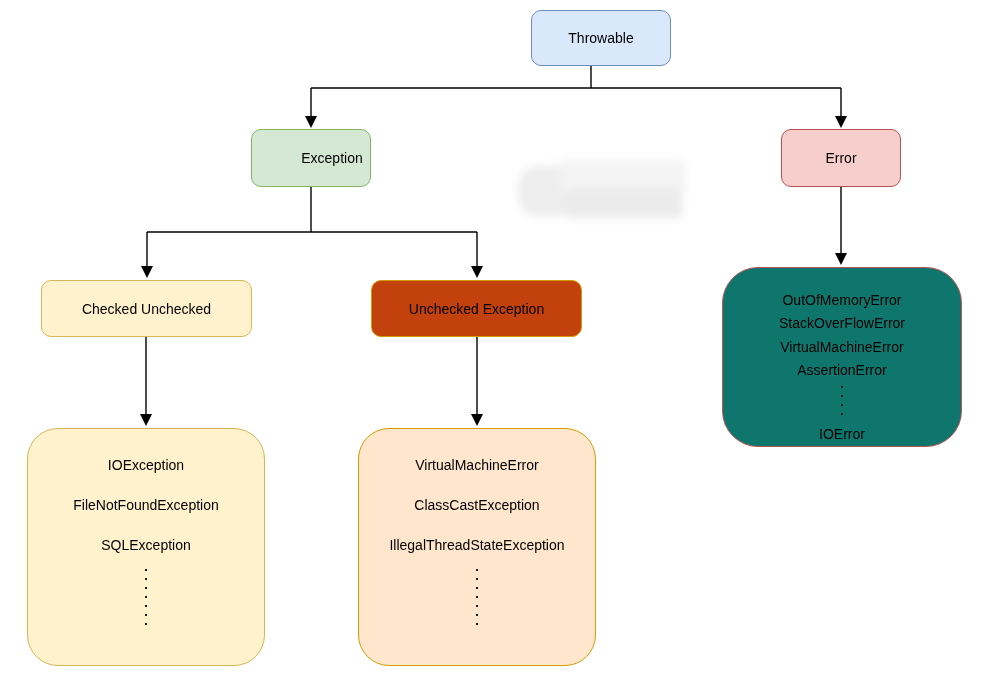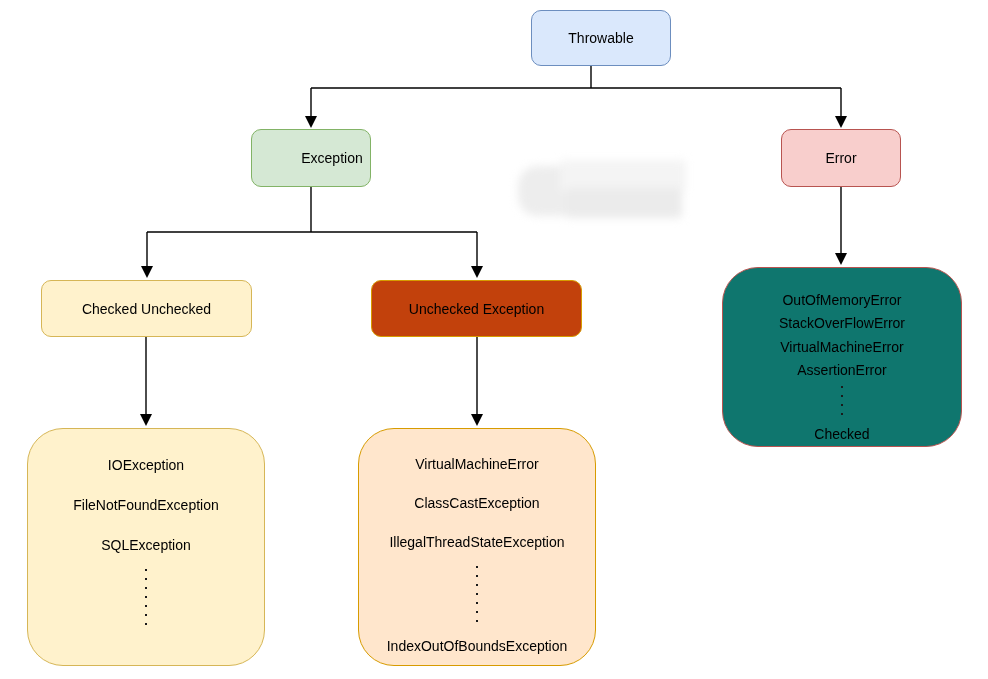--- a/index.html
+++ b/index.html
@@ -30,21 +30,21 @@
     border: 1.5px solid #000;
     border-radius: 36px;
     box-sizing: border-box;
     display: flex;
     flex-direction: column;
     align-items: center;
     font-size: 14px;
     text-align: center;
   }
   .list-box.small-rows { padding-top: 20px; }
-  .list-box.big-rows { padding-top: 16px; }
+  .list-box.big-rows { padding-top: 16px; border-radius: 31px; }
   .list-item { display: flex; align-items: center; justify-content: center; }
   .big-rows .list-item { height: 40px; }
   .small-rows .list-item { height: 35px; }
   .vdots {
     width: 2px;
     margin: 4px 0;
     background-image: repeating-linear-gradient(to bottom, #1a1a1a 0px, #1a1a1a 2px, transparent 2px, transparent 9px);
   }
   .big-rows .vdots { height: 58px; }
   .small-rows .vdots { height: 48px; }
@@ -114,25 +114,24 @@
     <div class="list-item">FileNotFoundException</div>
     <div class="list-item">SQLException</div>
     <div class="vdots"></div>
   </div>
 
   <div class="list-box big-rows" style="left: 358px; top: 428px; width: 238px; height: 238px; background-color: rgb(255, 230, 204); border-color: rgb(215, 155, 0);">
     <div class="list-item">VirtualMachineError</div>
     <div class="list-item">ClassCastException</div>
     <div class="list-item">IllegalThreadStateException</div>
     <div class="vdots"></div>
-    <div class="list-item">IndexOutOfBoundsException</div>
   </div>
 
   <div class="list-box small-rows" style="left: 722px; top: 267px; width: 240px; height: 180px; background-color: #0f766e; border-color: rgb(184, 84, 80);">
     <div class="list-item">OutOfMemoryError</div>
     <div class="list-item">StackOverFlowError</div>
     <div class="list-item">VirtualMachineError</div>
     <div class="list-item">AssertionError</div>
     <div class="vdots"></div>
-    <div class="list-item">Checked</div>
+    <div class="list-item">IOError</div>
   </div>
 
 </div>
 
 </body></html>

